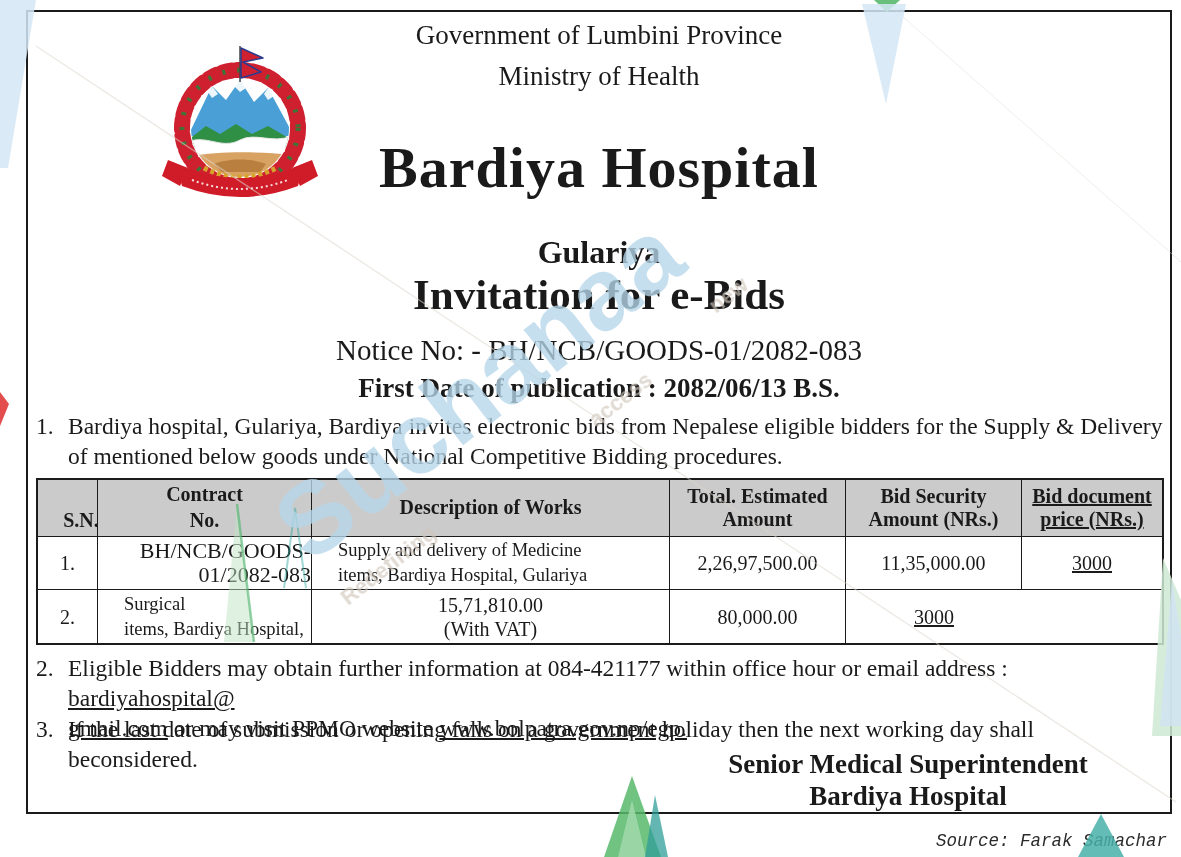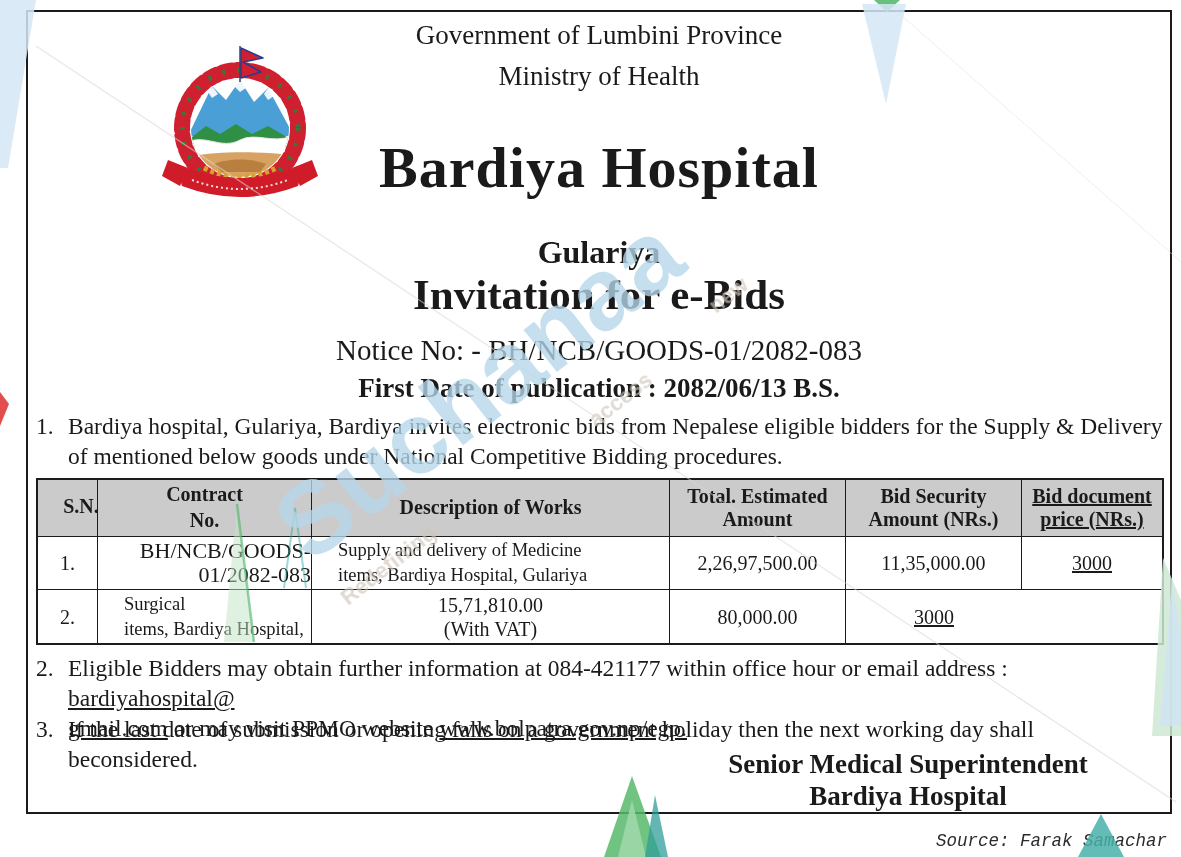--- a/index.html
+++ b/index.html
@@ -26,21 +26,21 @@
   .tender-table{position:absolute;left:8px;top:466px;width:1128px;
         border:2px solid #1b1b1b;box-sizing:border-box;
         display:grid;grid-template-columns:60px 214px 358px 176px 176px 1fr;
         grid-template-rows:57px 53px 53px;}
   .cell{border-right:1.5px solid #1b1b1b;border-bottom:1.5px solid #1b1b1b;
         display:flex;flex-direction:column;align-items:center;justify-content:center;
         box-sizing:border-box;overflow:hidden;}
   .cell.last-col{border-right:none;text-decoration:underline;}
   .cell.last-row{border-bottom:none;}
   .hcell{background:#cbcbcb;font-weight:bold;font-size:20px;line-height:23px;text-align:center;justify-content:center;}
-  .hcell.h-sn{justify-content:center;padding-bottom:4px;padding-left:27px;}
+  .hcell.h-sn{justify-content:flex-end;padding-bottom:4px;padding-left:27px;}
   .hcell.h-contract{justify-content:space-between;padding:3px 0 4px 0;}
   .hcell.h-desc{justify-content:flex-start;padding-top:16px;}
   .bcell{font-size:20px;text-align:center;line-height:24px;}
   .bcell.c-contract{align-items:flex-start;padding-left:14px;font-size:22px;text-align:right;}
   .bcell.c-desc{align-items:flex-start;padding-left:26px;font-size:18.5px;line-height:25px;text-align:left;}
   .bcell .note:empty{display:none;}
   .signature{position:absolute;top:736px;left:640px;width:480px;text-align:center;
         font-weight:bold;font-size:27px;line-height:32px;}
   .source-credit{position:absolute;right:14px;top:831px;font-family:Liberation Mono, monospace;
         font-style:italic;font-size:17.5px;color:#2b2b2b;}

